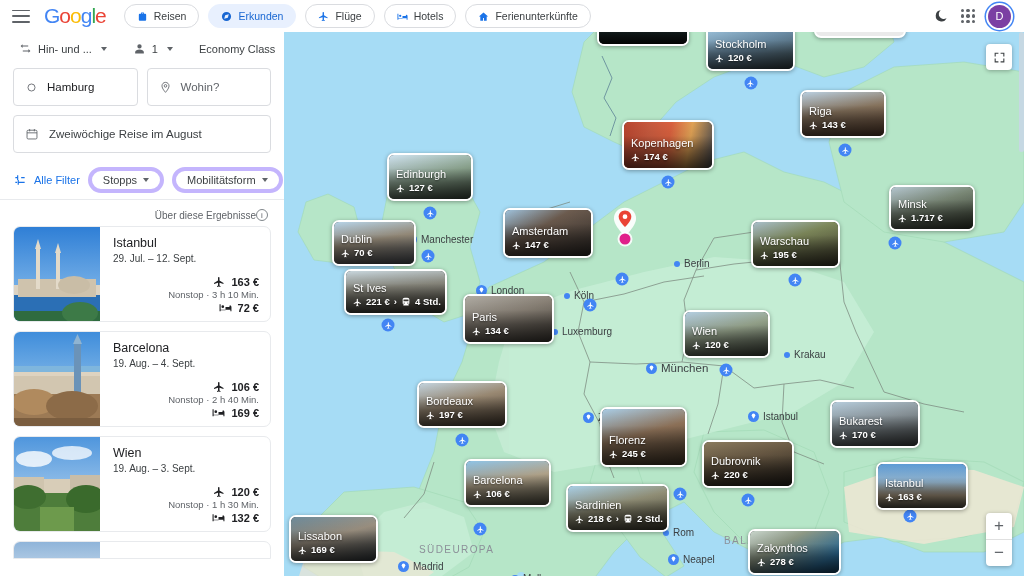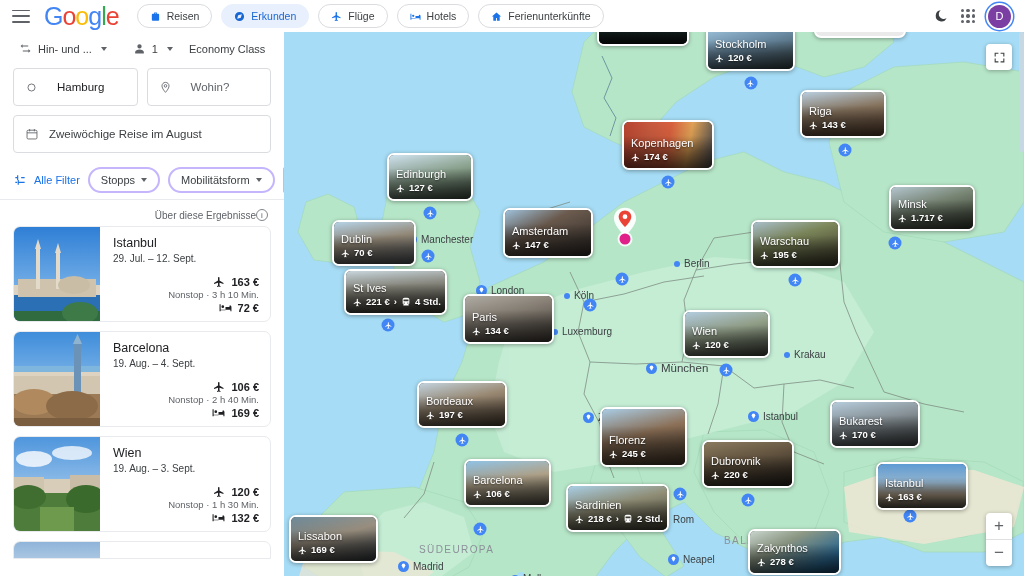--- a/index.html
+++ b/index.html
@@ -14,21 +14,21 @@
   
   #topbar {
     position: absolute; top: 0; left: 0; width: 1024px; height: 32px;
     display: flex; align-items: center;
     background: #fff; z-index: 40;
   }
   .hamburger { width: 18px; height: 13px; margin-left: 12px; margin-right: 14px;
     display: flex; flex-direction: column; justify-content: space-between; cursor: pointer; }
   .hamburger span { display: block; height: 1.6px; background: #5f6368; border-radius: 1px; }
 
-  .glogo { font-family: "Liberation Sans", sans-serif; font-size: 25px; letter-spacing: -1px;
+  .glogo { font-family: "Liberation Sans", sans-serif; font-size: 21px; letter-spacing: -1px;
     font-weight: 400; margin-right: 18px; user-select: none; }
   .glogo .b { color: #4285F4; } .glogo .r { color: #EA4335; }
   .glogo .y { color: #FBBC05; } .glogo .g { color: #34A853; }
 
   .navchips { display: flex; align-items: center; gap: 9px; }
   .chip {
     display: flex; align-items: center; gap: 6px;
     height: 24px; padding: 0 12px; border: 1px solid #dadce0; border-radius: 13px;
     font-size: 10.5px; color: #3c4043; background: #fff; cursor: pointer; white-space: nowrap;
   }
@@ -54,42 +54,42 @@
   }
   .optrow { display: flex; align-items: center; height: 33px; padding: 0 13px; gap: 4px; font-size: 11px; color: #3c4043; }
   .optbtn { display: flex; align-items: center; gap: 6px; padding: 3px 6px; border-radius: 4px; cursor: pointer; white-space: nowrap; }
   .optbtn .caret { width: 0; height: 0; border-left: 3.5px solid transparent; border-right: 3.5px solid transparent;
     border-top: 4px solid #5f6368; margin-left: 3px; }
   .optbtn svg { fill: #5f6368; display: block; }
 
   .fieldsrow { display: flex; gap: 9px; padding: 0 13px; margin-top: 3px; }
   .field {
     flex: 1; height: 38px; border: 1px solid #dadce0; border-radius: 4px;
-    display: flex; align-items: center; gap: 19px; padding: 0 11px;
+    display: flex; align-items: center; gap: 9px; padding: 0 11px;
     font-size: 11.5px; color: #202124; cursor: text; background: #fff;
   }
   .field.ph { color: #5f6368; }
   .field svg { fill: none; stroke: #5f6368; stroke-width: 1.6px; flex: 0 0 13px; }
   .datefield {
     margin: 9px 13px 0 13px; height: 38px; border: 1px solid #dadce0; border-radius: 4px;
     display: flex; align-items: center; gap: 10px; padding: 0 11px;
     font-size: 11.5px; color: #3c4043; cursor: pointer;
   }
   .datefield svg { stroke: #5f6368; fill: none; stroke-width: 1.5px; }
 
   .filtersrow {
     display: flex; align-items: center; gap: 8px; padding: 0 13px;
     height: 40px; margin-top: 7px; border-bottom: 1px solid #e8eaed;
     overflow: hidden;
   }
   .allfilter { display: flex; align-items: center; gap: 7px; font-size: 11px; color: #1a73e8; cursor: pointer; font-weight: 500; white-space: nowrap; }
   .allfilter svg { fill: #1a73e8; }
   .fchip {
     display: flex; align-items: center; gap: 6px; height: 26px; padding: 0 11px;
-    border: 2px solid #c4b5fd; border-radius: 14px; font-size: 11px; color: #3c4043;
+    border: 4px solid #c4b5fd; border-radius: 14px; font-size: 11px; color: #3c4043;
     background: #fff; cursor: pointer; white-space: nowrap;
   }
   .fchip .caret { width: 0; height: 0; border-left: 3.5px solid transparent; border-right: 3.5px solid transparent;
     border-top: 4px solid #5f6368; }
 
   .aboutrow { display: flex; align-items: center; justify-content: flex-end; 
     padding: 9px 16px 5px 0; font-size: 10px; color: #5f6368; }
   .infoico { width: 12px; height: 12px; border: 1px solid #80868b; border-radius: 50%;
     display: flex; align-items: center; justify-content: center; font-size: 8px; color: #5f6368; cursor: pointer; }
 
@@ -246,21 +246,21 @@
       <span>Hin- und ...</span>
       <span class="caret"></span>
     </div>
     <div class="optbtn" style="margin-left:10px">
       <svg width="13" height="13" viewBox="0 0 24 24">
           <path d="M12 12a4 4 0 100-8 4 4 0 000 8zm0 2c-4 0-8 2-8 4.5V21h16v-2.5c0-2.5-4-4.5-8-4.5z"></path>
         </svg>
       <span>1</span>
       <span class="caret"></span>
     </div>
-    <div class="optbtn" style="">
+    <div class="optbtn" style="margin-left:10px">
       <span>Economy Class</span>
 
     </div>
   </div>
 
   <div class="fieldsrow">
     <div class="field">
       <svg width="13" height="13" viewBox="0 0 24 24">
           <circle cx="12" cy="12" r="6.5"></circle>
         </svg>
@@ -572,21 +572,21 @@
     <span>Istanbul</span>
   </div>
   <div class="mlabel" style="left:289px;top:462px">
     <span class="tdot">
         <svg viewBox="0 0 24 24">
           <path d="M12 2a6 6 0 00-6 6c0 4 6 12 6 12s6-8 6-12a6 6 0 00-6-6z"></path>
         </svg>
       </span>
     <span>Nizza</span>
   </div>
-  <div class="mlabel" style="left:379px;top:482px">
+  <div class="mlabel" style="left:379px;top:495px">
     <span class="dot"></span>
     <span>Rom</span>
   </div>
   <div class="mlabel" style="left:384px;top:522px">
     <span class="tdot">
         <svg viewBox="0 0 24 24">
           <path d="M12 2a6 6 0 00-6 6c0 4 6 12 6 12s6-8 6-12a6 6 0 00-6-6z"></path>
         </svg>
       </span>
     <span>Neapel</span>

